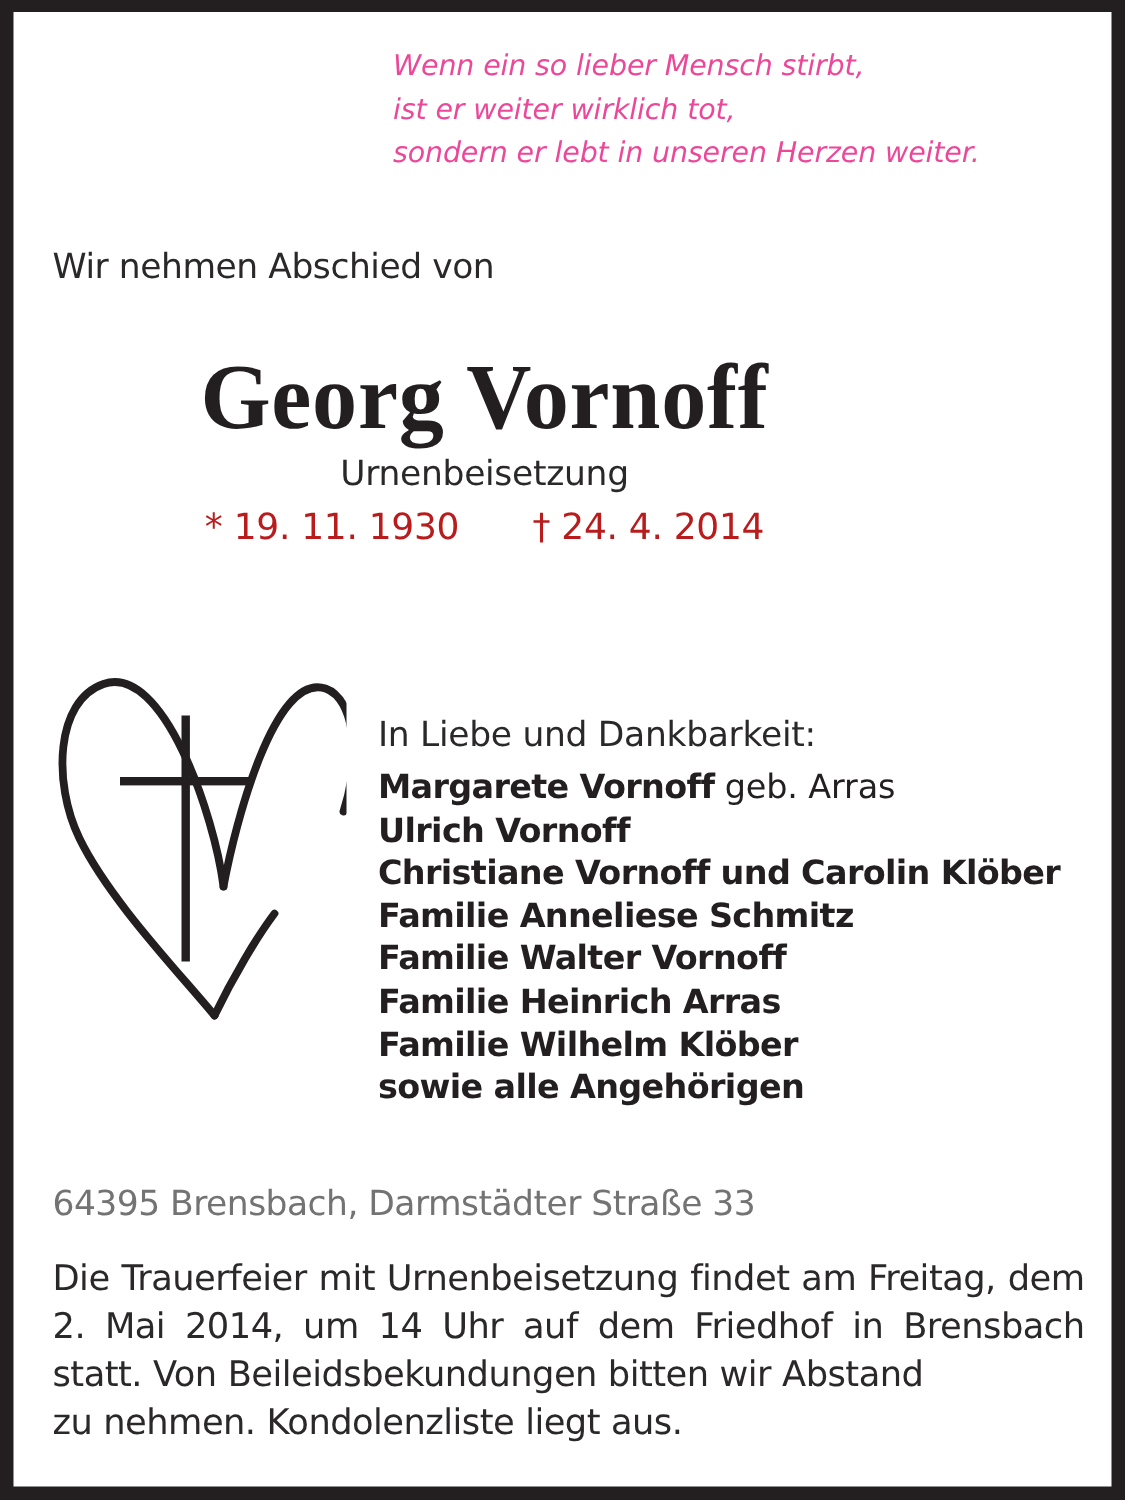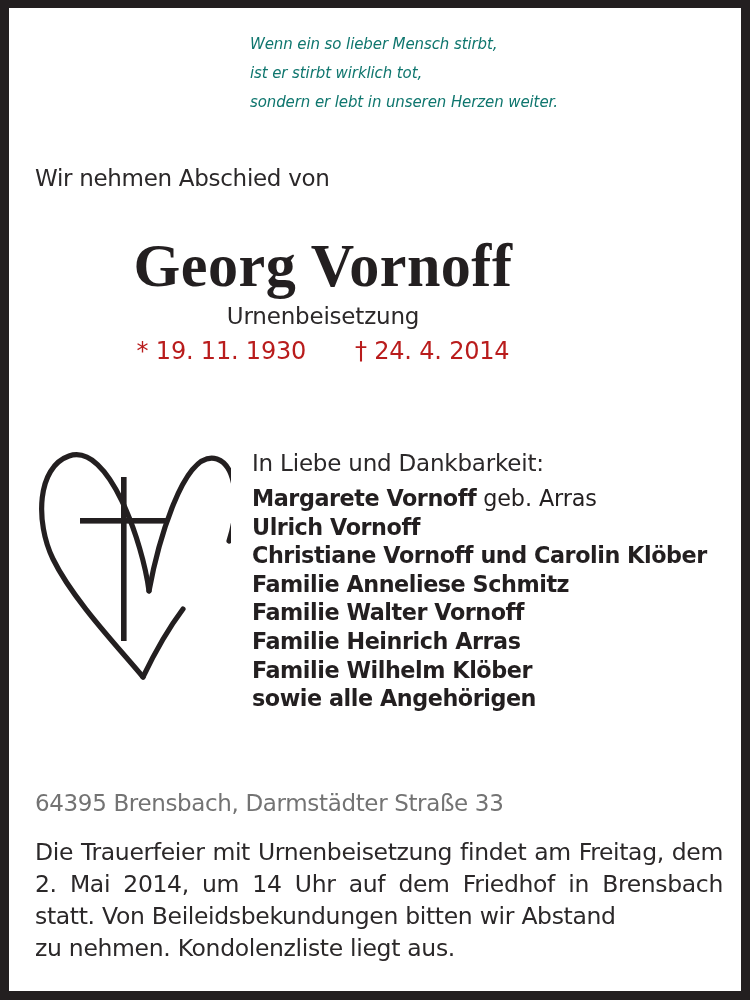--- a/index.html
+++ b/index.html
@@ -28,28 +28,28 @@
     width: 100%;
     height: 100%;
     background: #ffffff;
     box-sizing: border-box;
     overflow: hidden;
   }
 
   
   #verse {
     position: absolute;
-    left: 241px;
+    left: 253px;
     top: 22px;
     width: 480px;
     font-family: "DejaVu Sans", sans-serif;
     font-style: italic;
-    font-size: 15px;
+    font-size: 19px;
     line-height: 29px;
-    color: #0f766e;
+    color: #ec4899;
     letter-spacing: -0.1px;
   }
   #verse .vline { white-space: nowrap; display: block; }
 
   
   #farewell-line {
     position: absolute;
     left: 26px;
     top: 157px;
     font-family: "DejaVu Sans", sans-serif;
@@ -100,21 +100,21 @@
     top: 418px;
     width: 200px;
     height: 255px;
   }
   #heart-cross-emblem svg { display: block; width: 100%; height: 100%; }
 
   
   #mourners-block {
     position: absolute;
     left: 243px;
-    top: 440px;
+    top: 467px;
     width: 495px;
   }
   #mourners-intro {
     font-family: "DejaVu Sans", sans-serif;
     font-size: 23px;
     line-height: 30px;
     color: #2b2829;
     letter-spacing: -0.2px;
     margin-bottom: 6px;
   }
@@ -161,21 +161,21 @@
   #service-details .para-last { text-align: left; }
 </style>
 </head>
 <body>
 
 <div id="obituary-card">
   <div id="card-inner">
 
     <div id="verse">
       <span class="vline">Wenn ein so lieber Mensch stirbt,</span>
-      <span class="vline">ist er stirbt wirklich tot,</span>
+      <span class="vline">ist er weiter wirklich tot,</span>
       <span class="vline">sondern er lebt in unseren Herzen weiter.</span>
     </div>
 
     <div id="farewell-line">Wir nehmen Abschied von</div>
 
     <div id="deceased-block">
       <div id="deceased-name">Georg Vornoff</div>
       <div id="deceased-profession">Urnenbeisetzung</div>
       <div id="life-dates">
         <span>*</span>

